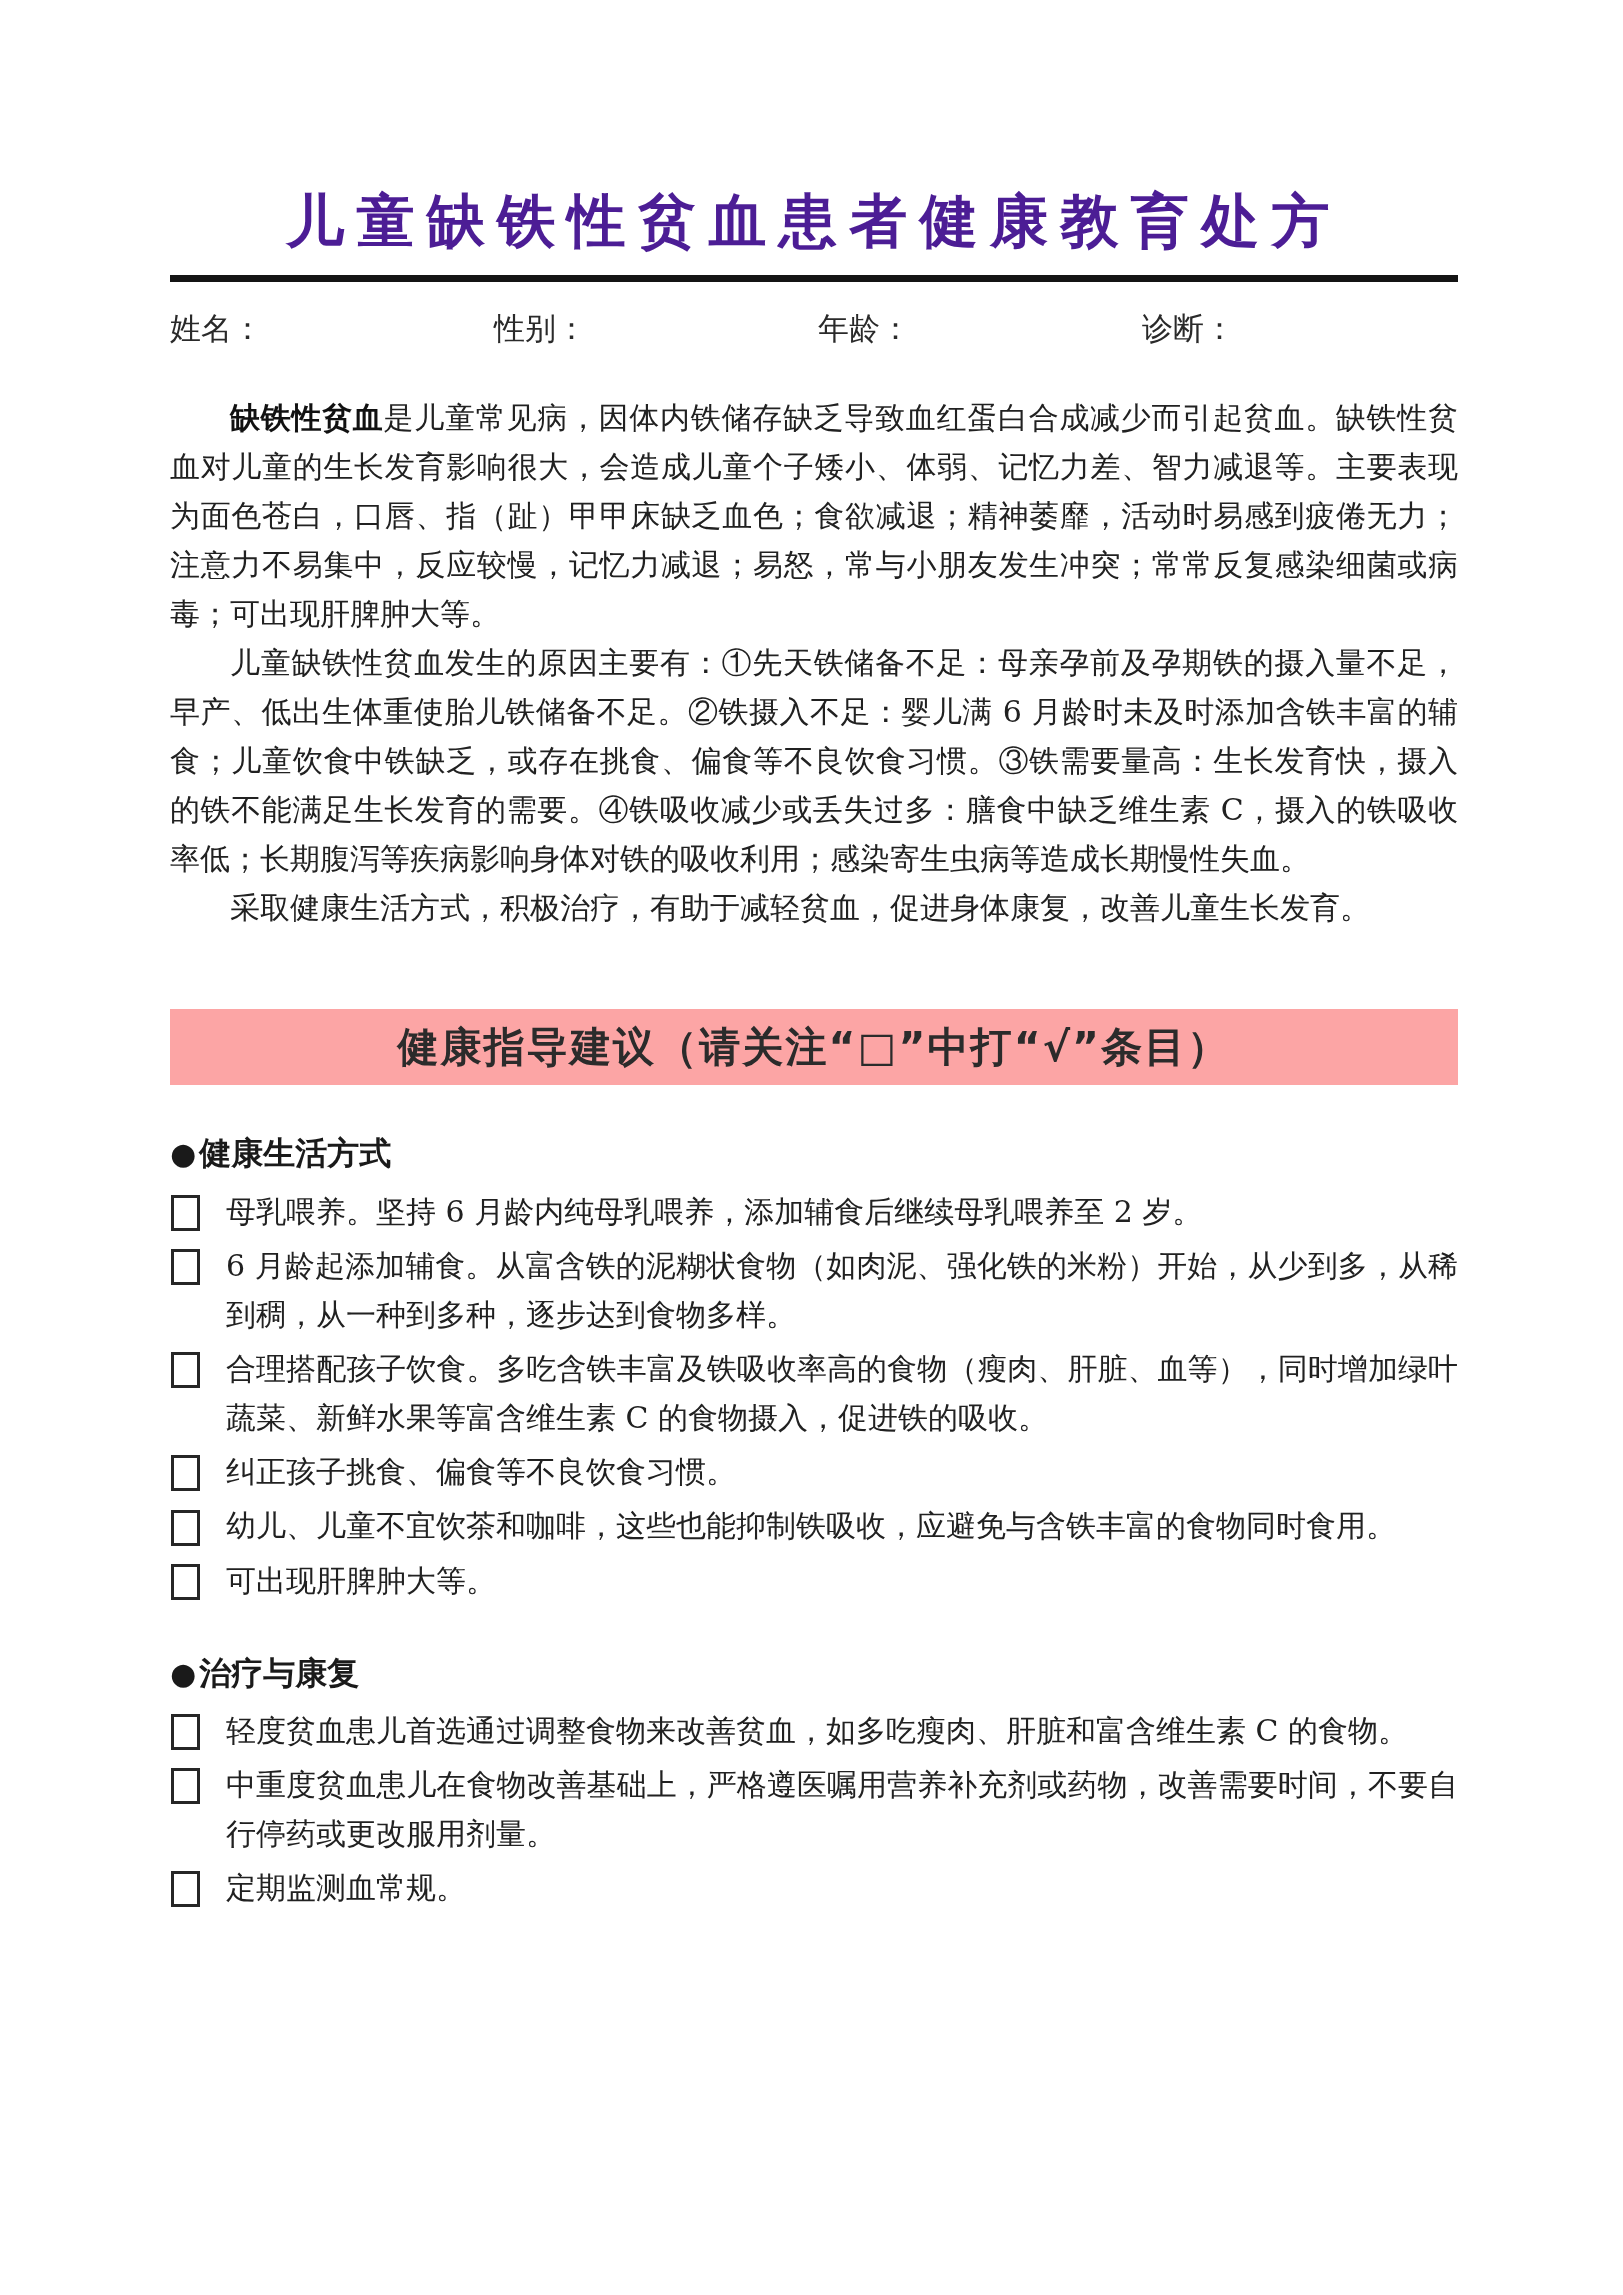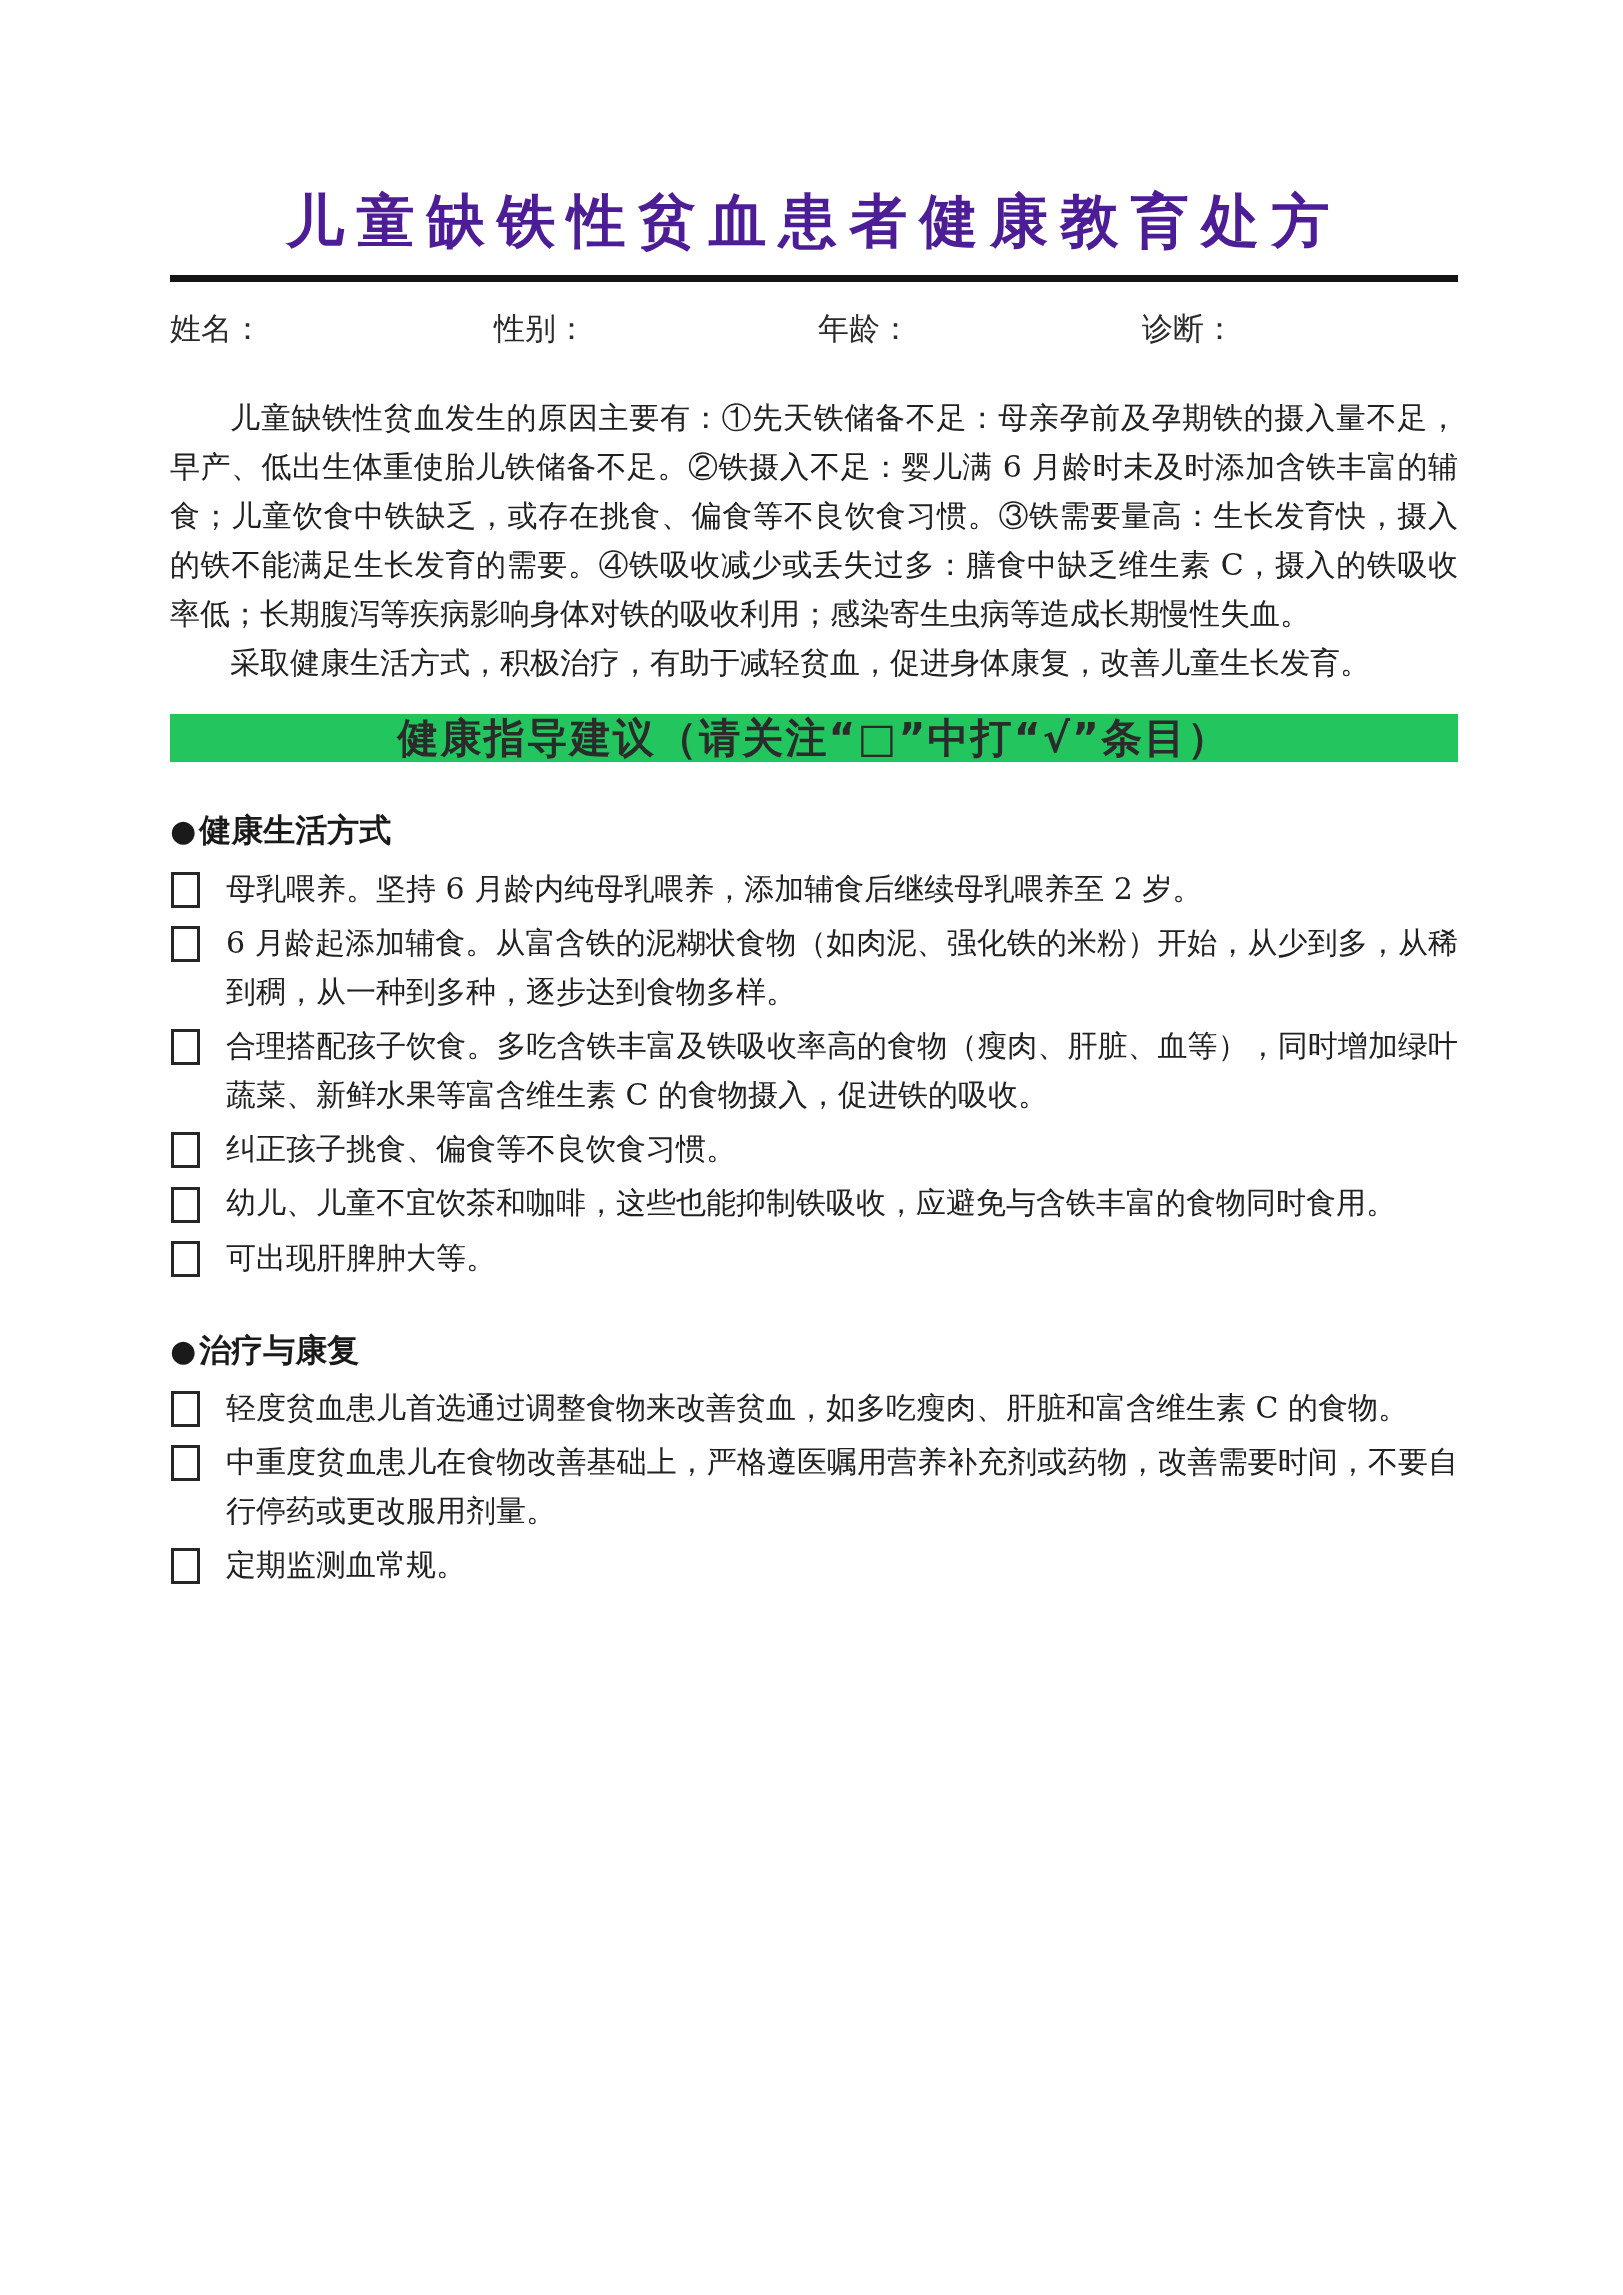--- a/index.html
+++ b/index.html
@@ -51,23 +51,23 @@
     text-align:justify;
     color:#212121;
   }
   .intro p{
     margin:0;
     text-indent:2em;
   }
   .bold-lead{font-weight:bold;color:#111;}
   
   .banner{
-    margin-top:27px;
-    height:48px;
-    background:#22c55e;
+    margin-top:77px;
+    height:76px;
+    background:#fca5a5;
     display:flex;
     align-items:center;
     justify-content:center;
   }
   .banner-text{
     font-family:"DejaVu Sans","Liberation Sans",sans-serif;
     font-weight:bold;
     font-size:41px;
     letter-spacing:2.1px;
     color:#2b2b2b;
@@ -121,20 +121,21 @@
   <div class="title-rule"></div>
 
   <div class="form-row">
     <div class="form-field">姓名：</div>
     <div class="form-field">性别：</div>
     <div class="form-field">年龄：</div>
     <div class="form-field">诊断：</div>
   </div>
 
   <div class="intro">
+    <p><span class="bold-lead">缺铁性贫血</span><span>是儿童常见病，因体内铁储存缺乏导致血红蛋白合成减少而引起贫血。缺铁性贫血对儿童的生长发育影响很大，会造成儿童个子矮小、体弱、记忆力差、智力减退等。主要表现为面色苍白，口唇、指（趾）甲甲床缺乏血色；食欲减退；精神萎靡，活动时易感到疲倦无力；注意力不易集中，反应较慢，记忆力减退；易怒，常与小朋友发生冲突；常常反复感染细菌或病毒；可出现肝脾肿大等。</span></p>
     <p>儿童缺铁性贫血发生的原因主要有：①先天铁储备不足：母亲孕前及孕期铁的摄入量不足，早产、低出生体重使胎儿铁储备不足。②铁摄入不足：婴儿满 6 月龄时未及时添加含铁丰富的辅食；儿童饮食中铁缺乏，或存在挑食、偏食等不良饮食习惯。③铁需要量高：生长发育快，摄入的铁不能满足生长发育的需要。④铁吸收减少或丢失过多：膳食中缺乏维生素 C，摄入的铁吸收率低；长期腹泻等疾病影响身体对铁的吸收利用；感染寄生虫病等造成长期慢性失血。</p>
     <p>采取健康生活方式，积极治疗，有助于减轻贫血，促进身体康复，改善儿童生长发育。</p>
   </div>
 
   <div class="banner">
     <span class="banner-text">健康指导建议（请关注“□”中打“√”条目）</span>
   </div>
 
   <div class="section-heading">
     <span class="bullet">●</span>

